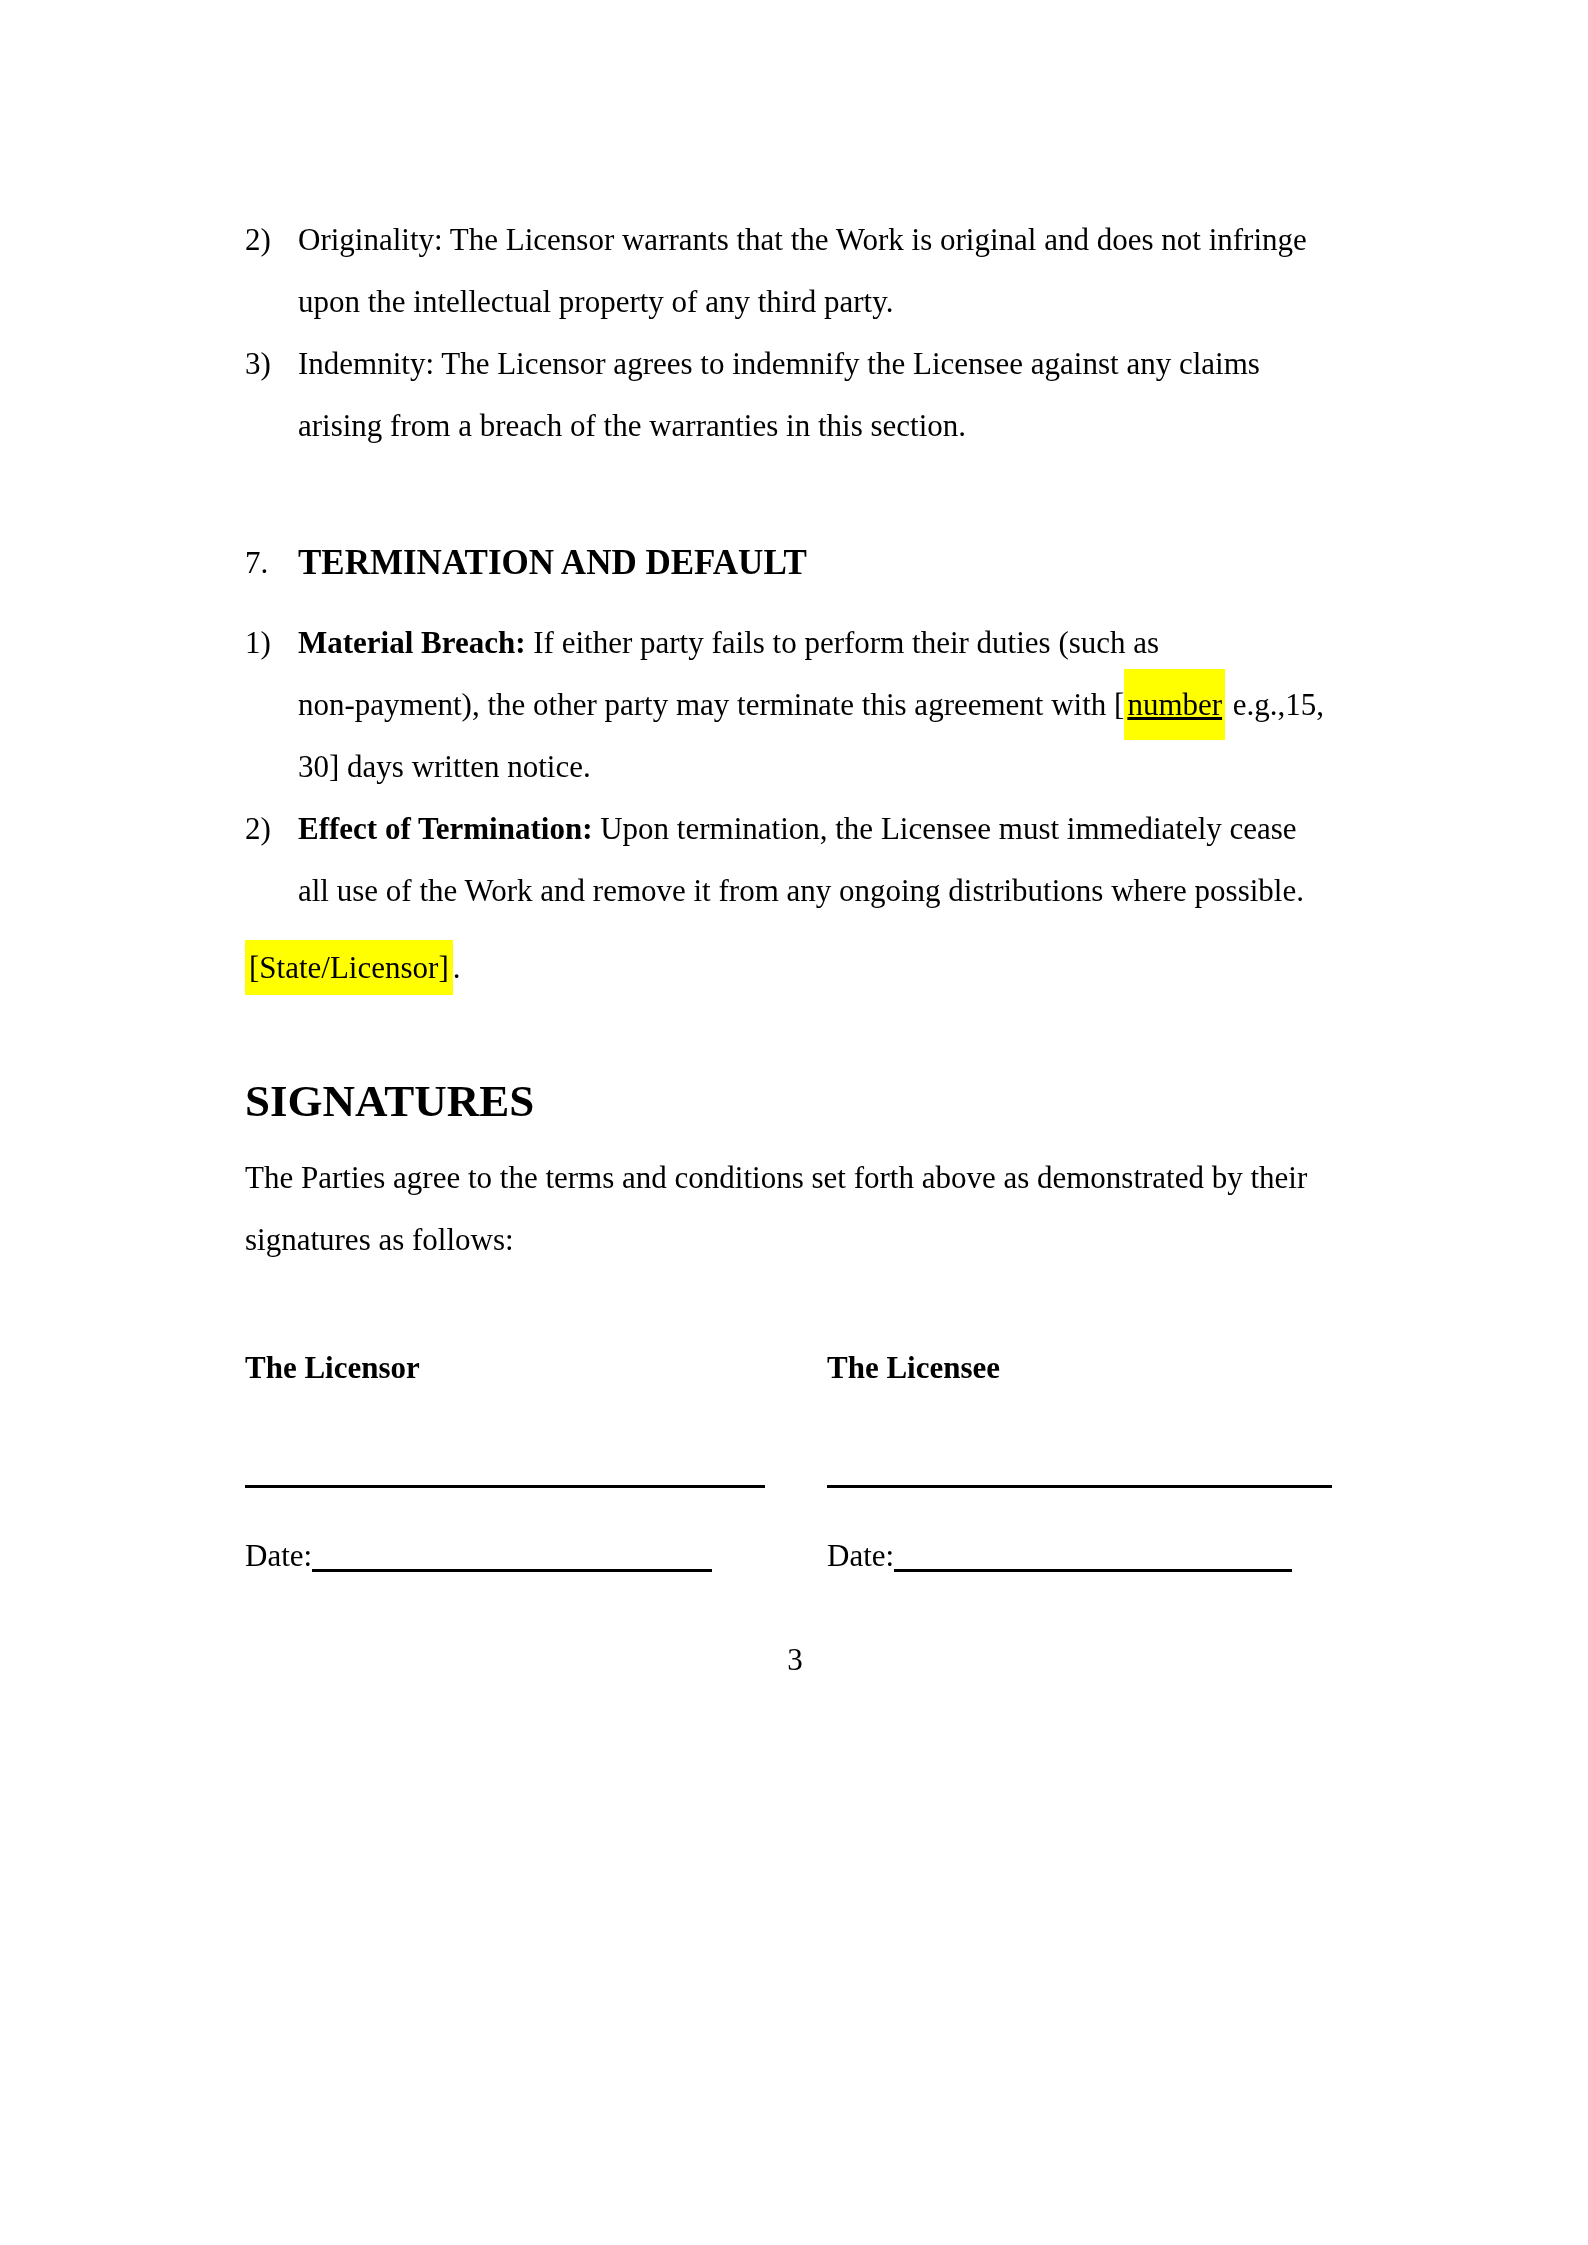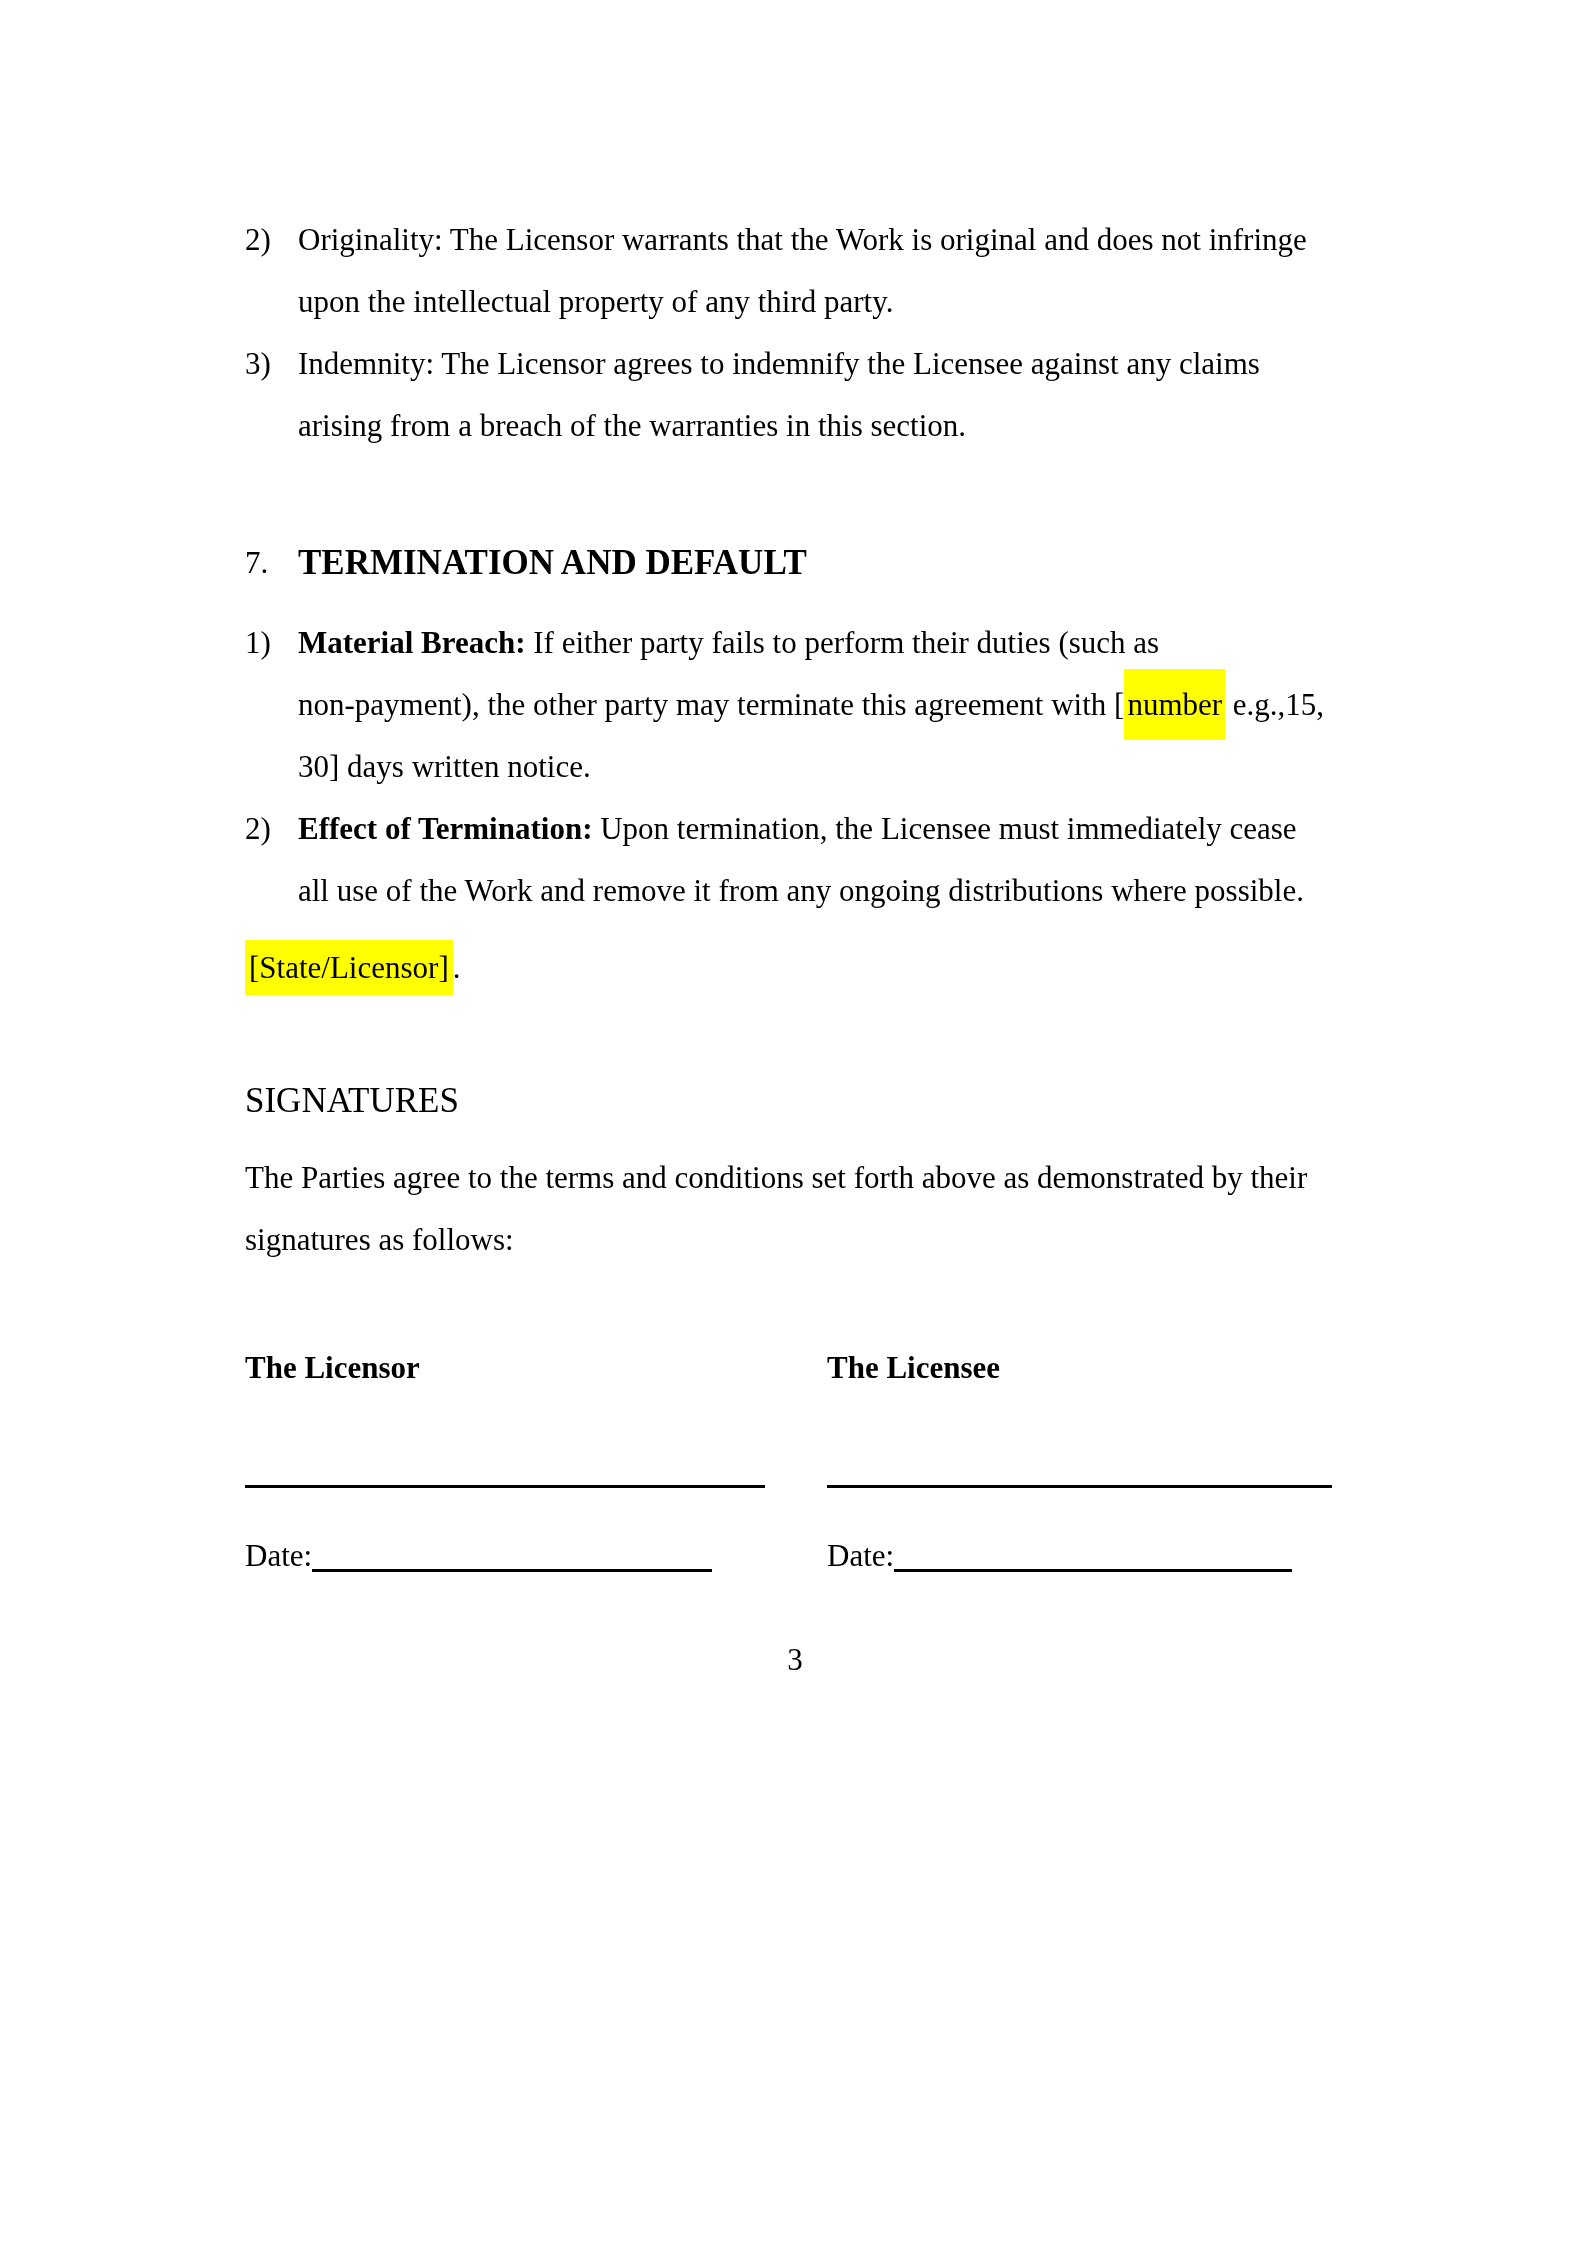--- a/index.html
+++ b/index.html
@@ -16,34 +16,34 @@
     position: relative;
     width: 1588px; height: 2245px;
     padding: 209px 243px 0 245px;
     overflow: hidden;
   }
   .para, .li { margin: 0; white-space: pre-line; }
   .li { position: relative; padding-left: 53px; }
   .li > .num { position: absolute; left: 0; top: 0; white-space: normal; }
   .cont { padding-left: 53px; }
   .b { font-weight: bold; }
-  .hl { background: var(--hl, #ffff00); padding: 18px 3px; }
+  .hl { background: var(--hl, #ffff00); padding: 18px 3px; text-decoration: underline; }
   .hl-big { background: var(--hl, #ffff00); padding: 10px 4px; }
 
   .heading { font-weight: bold; font-size: 35px; margin: 0; }
   .heading .num { display: inline-block; }
   .h7 { margin-top: 75px; }
   .h7 .num { font-weight: normal; font-size: 31px; min-width: 30px; }
   .h8 { margin-top: 75px; }
   .h8 .num { min-width: 56px; }
 
   .term-list { margin-top: 18px; }
   .gov-para { margin-top: 15px; }
 
-  .sig-heading { margin-top: 71px; font-size: 35px; font-weight: normal; }
+  .sig-heading { margin-top: 71px; font-size: 45px; font-weight: bold; }
   .sig-intro { margin-top: 15px; }
 
   .sig-block { display: flex; margin-top: 66px; }
   .col1 { width: 582px; }
   .col2 { flex: 1; }
   .sig-title { font-weight: bold; }
   .sig-line { height: 0; border-top: 3px solid #000; margin-top: 86px; }
   .col1 .sig-line { width: 520px; }
   .col2 .sig-line { width: 505px; }
   .printed { margin-top: 42px; }

